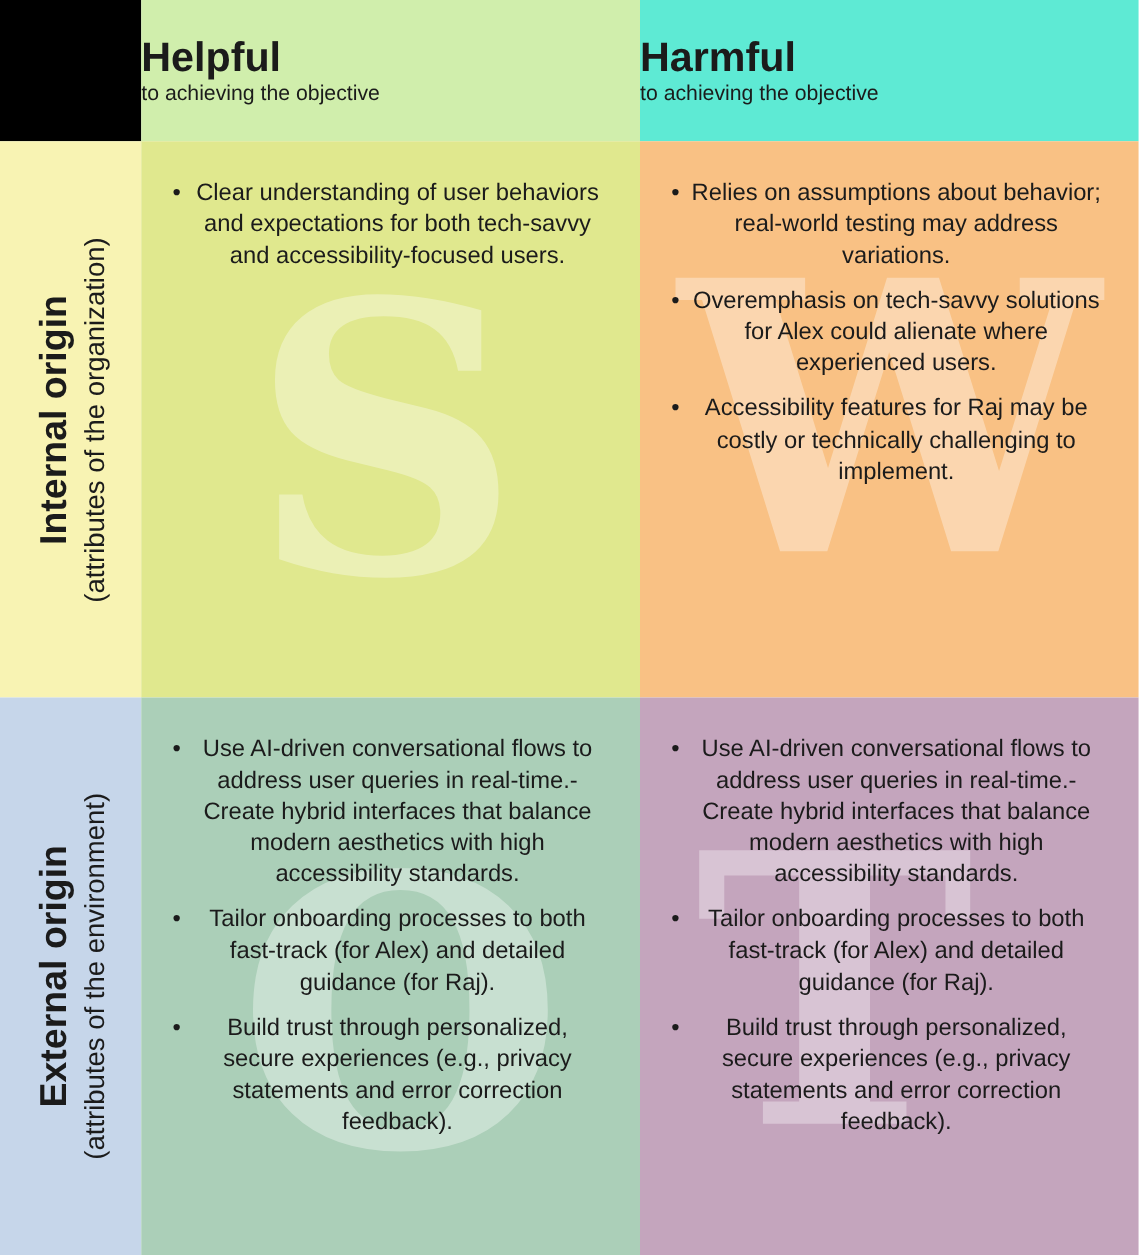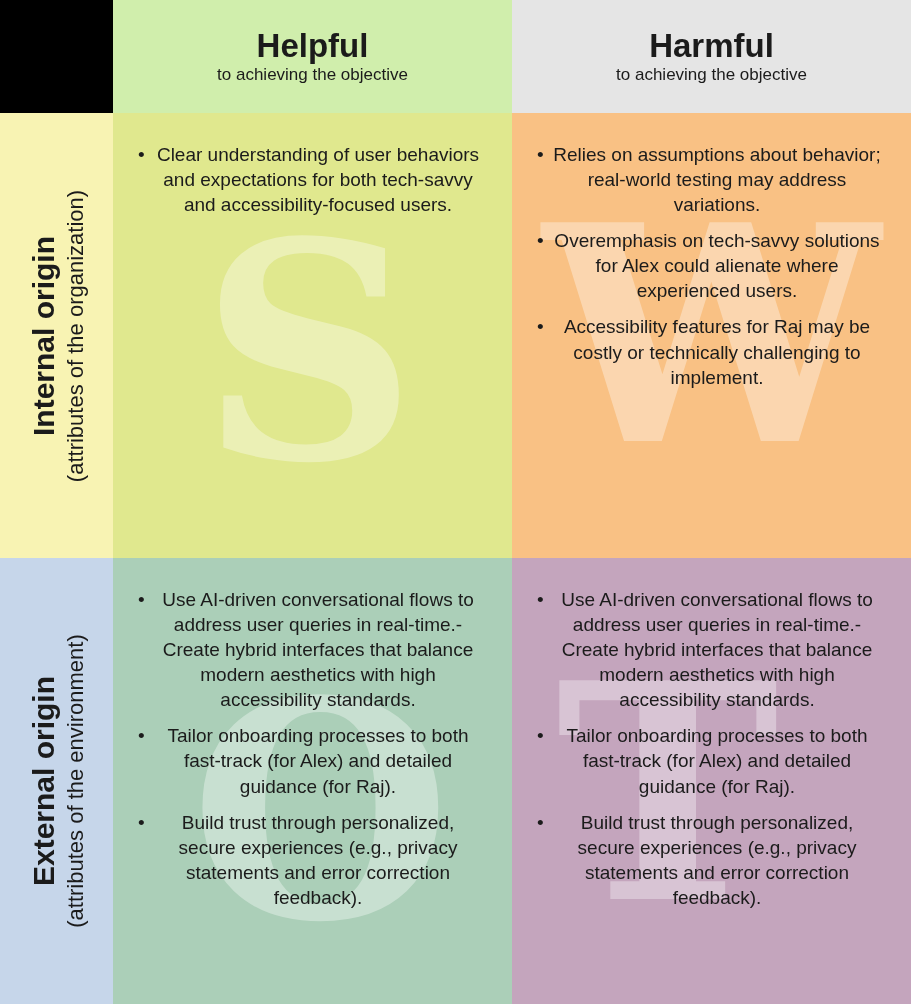--- a/index.html
+++ b/index.html
@@ -6,23 +6,23 @@
   .swot{
     width:911px;height:1004px;
     display:grid;
     grid-template-columns:113px 399px 399px;
     grid-template-rows:113px 445px 446px;
     font-family:"Liberation Sans","DejaVu Sans",sans-serif;
     color:#1b1b1b;
   }
   .cell{overflow:hidden;}
   .corner{background:#000000;}
-  .header{display:flex;flex-direction:column;align-items:center;justify-content:center;text-align:center;}
+  .header{display:flex;flex-direction:column;align-items:flex-start;justify-content:center;text-align:center;}
   .header.helpful{background:#d0eeac;}
-  .header.harmful{background:#e5e5e5;}
+  .header.harmful{background:#5eead4;}
   .h-title{font-size:33px;font-weight:700;line-height:1.15;}
   .h-sub{font-size:17px;line-height:1.2;}
   .side{position:relative;}
   .side.internal{background:#f8f3b3;}
   .side.external{background:#c6d6ea;}
   .rot{
     position:absolute;top:50%;left:50%;
     transform:translate(-50%,-50%) rotate(-90deg);
     white-space:nowrap;text-align:center;
   }

